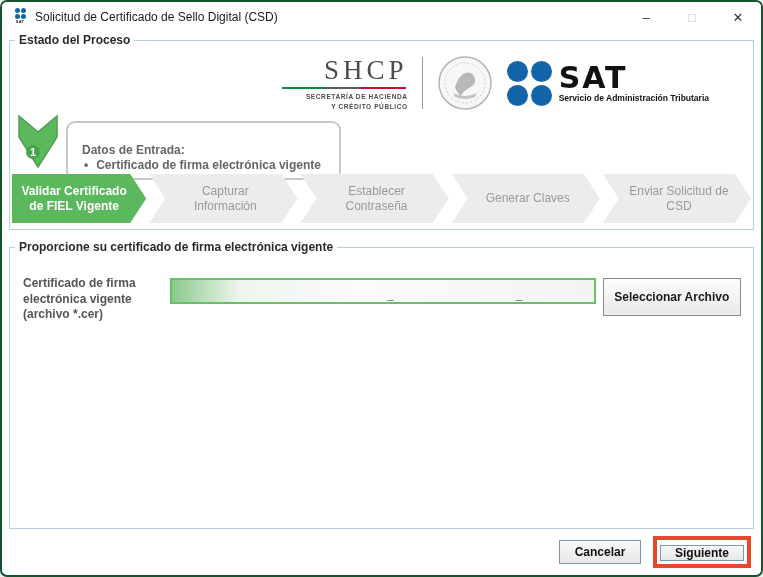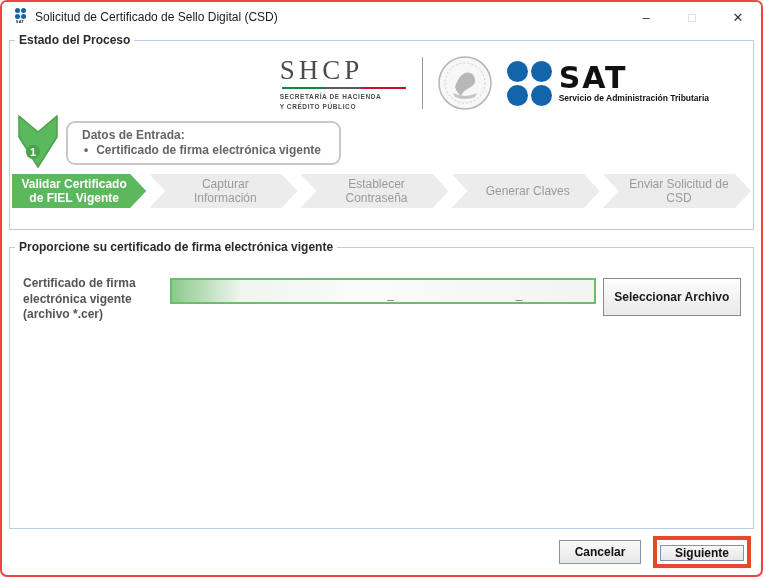--- a/index.html
+++ b/index.html
@@ -5,21 +5,21 @@
   * { box-sizing: border-box; margin: 0; padding: 0; }
   html,body { width: 763px; height: 577px; }
   body {
     font-family: "Liberation Sans", sans-serif;
     background: #f2f2f2;
     position: relative;
   }
   .window {
     position: absolute; inset: 0;
     background: #ffffff;
-    border: 2px solid #ef4444;
+    border: 2px solid #14532d;
     border-radius: 7px;
     overflow: hidden;
   }
   
   .titlebar {
     height: 30px; display: flex; align-items: center;
     padding-left: 10px; background: #ffffff;
   }
   .app-icon { width: 16px; height: 18px; margin-right: 7px; display: flex; flex-direction: column; align-items: center; }
   .app-icon .dots { display: grid; grid-template-columns: 5px 5px; grid-gap: 1px; }
@@ -42,21 +42,21 @@
     background: #ffffff; padding: 0 4px;
     font-size: 12px; font-weight: bold; color: #2b2b2b;
   }
   .gb1 { top: 38px; height: 190px; text-decoration: underline; }
   .gb2 { top: 245px; height: 282px; }
   
   .logos {
     position: absolute; top: 14px; right: 44px;
     display: flex; align-items: center; gap: 14px;
   }
-  .shcp { width: 128px; text-align: left; color: #4a4a4a; }
+  .shcp { width: 128px; text-align: right; color: #4a4a4a; }
   .shcp-acronym {
     font-family: "Liberation Serif", serif; font-size: 27px; letter-spacing: 4px; color: #4c4c4c;
   }
   .shcp-flagline {
     height: 2px; margin: 1px 2px 3px 2px;
     background: linear-gradient(90deg, #0a8a3c 0 34%, #5a5a5a 34% 64%, #c8102e 64% 100%);
   }
   .shcp-sub { font-size: 6.5px; letter-spacing: 0.6px; font-weight: bold; color: #4c4c4c; line-height: 1.5; }
   .logo-divider { width: 1px; height: 52px; background: #9a9a9a; }
   .seal { width: 56px; height: 56px; }
@@ -67,28 +67,28 @@
   .sat-acronym {
     font-family: "DejaVu Sans", sans-serif; font-weight: 900; font-size: 30px;
     line-height: 0.9; color: #111; letter-spacing: 2px;
   }
   .sat-tagline { font-size: 8.5px; font-weight: bold; color: #111; margin-top: 2px; }
   
   .badge-row { position: absolute; left: 8px; top: 74px; display: flex; align-items: flex-start; }
   .step-badge { width: 40px; height: 54px; margin-right: 8px; }
   .info-box {
     margin-top: 6px; border: 2px solid #c8c8c8; border-radius: 9px;
-    padding: 5px 14px 6px 14px; min-width: 275px; background: #fff;
+    padding: 20px 14px 6px 14px; min-width: 275px; background: #fff;
   }
   .info-title { font-size: 12px; font-weight: bold; color: #666; }
   .info-item { font-size: 12px; font-weight: bold; color: #666; margin-top: 1px; }
   .info-item .bullet { margin: 0 8px 0 2px; }
   
   .steps {
-    position: absolute; left: 2px; right: 2px; top: 133px; height: 34px;
+    position: absolute; left: 2px; right: 2px; top: 133px; height: 49px;
     display: flex; gap: 3px;
   }
   .step {
     flex: 1; display: flex; align-items: center; justify-content: center; text-align: center;
     font-size: 12px; line-height: 1.2; color: #9a9a9a; background: #ececec;
     clip-path: polygon(0 0, calc(100% - 16px) 0, 100% 50%, calc(100% - 16px) 100%, 0 100%, 16px 50%);
     padding: 2px 18px 2px 22px;
   }
   .step.first {
     clip-path: polygon(0 0, calc(100% - 16px) 0, 100% 50%, calc(100% - 16px) 100%, 0 100%);

